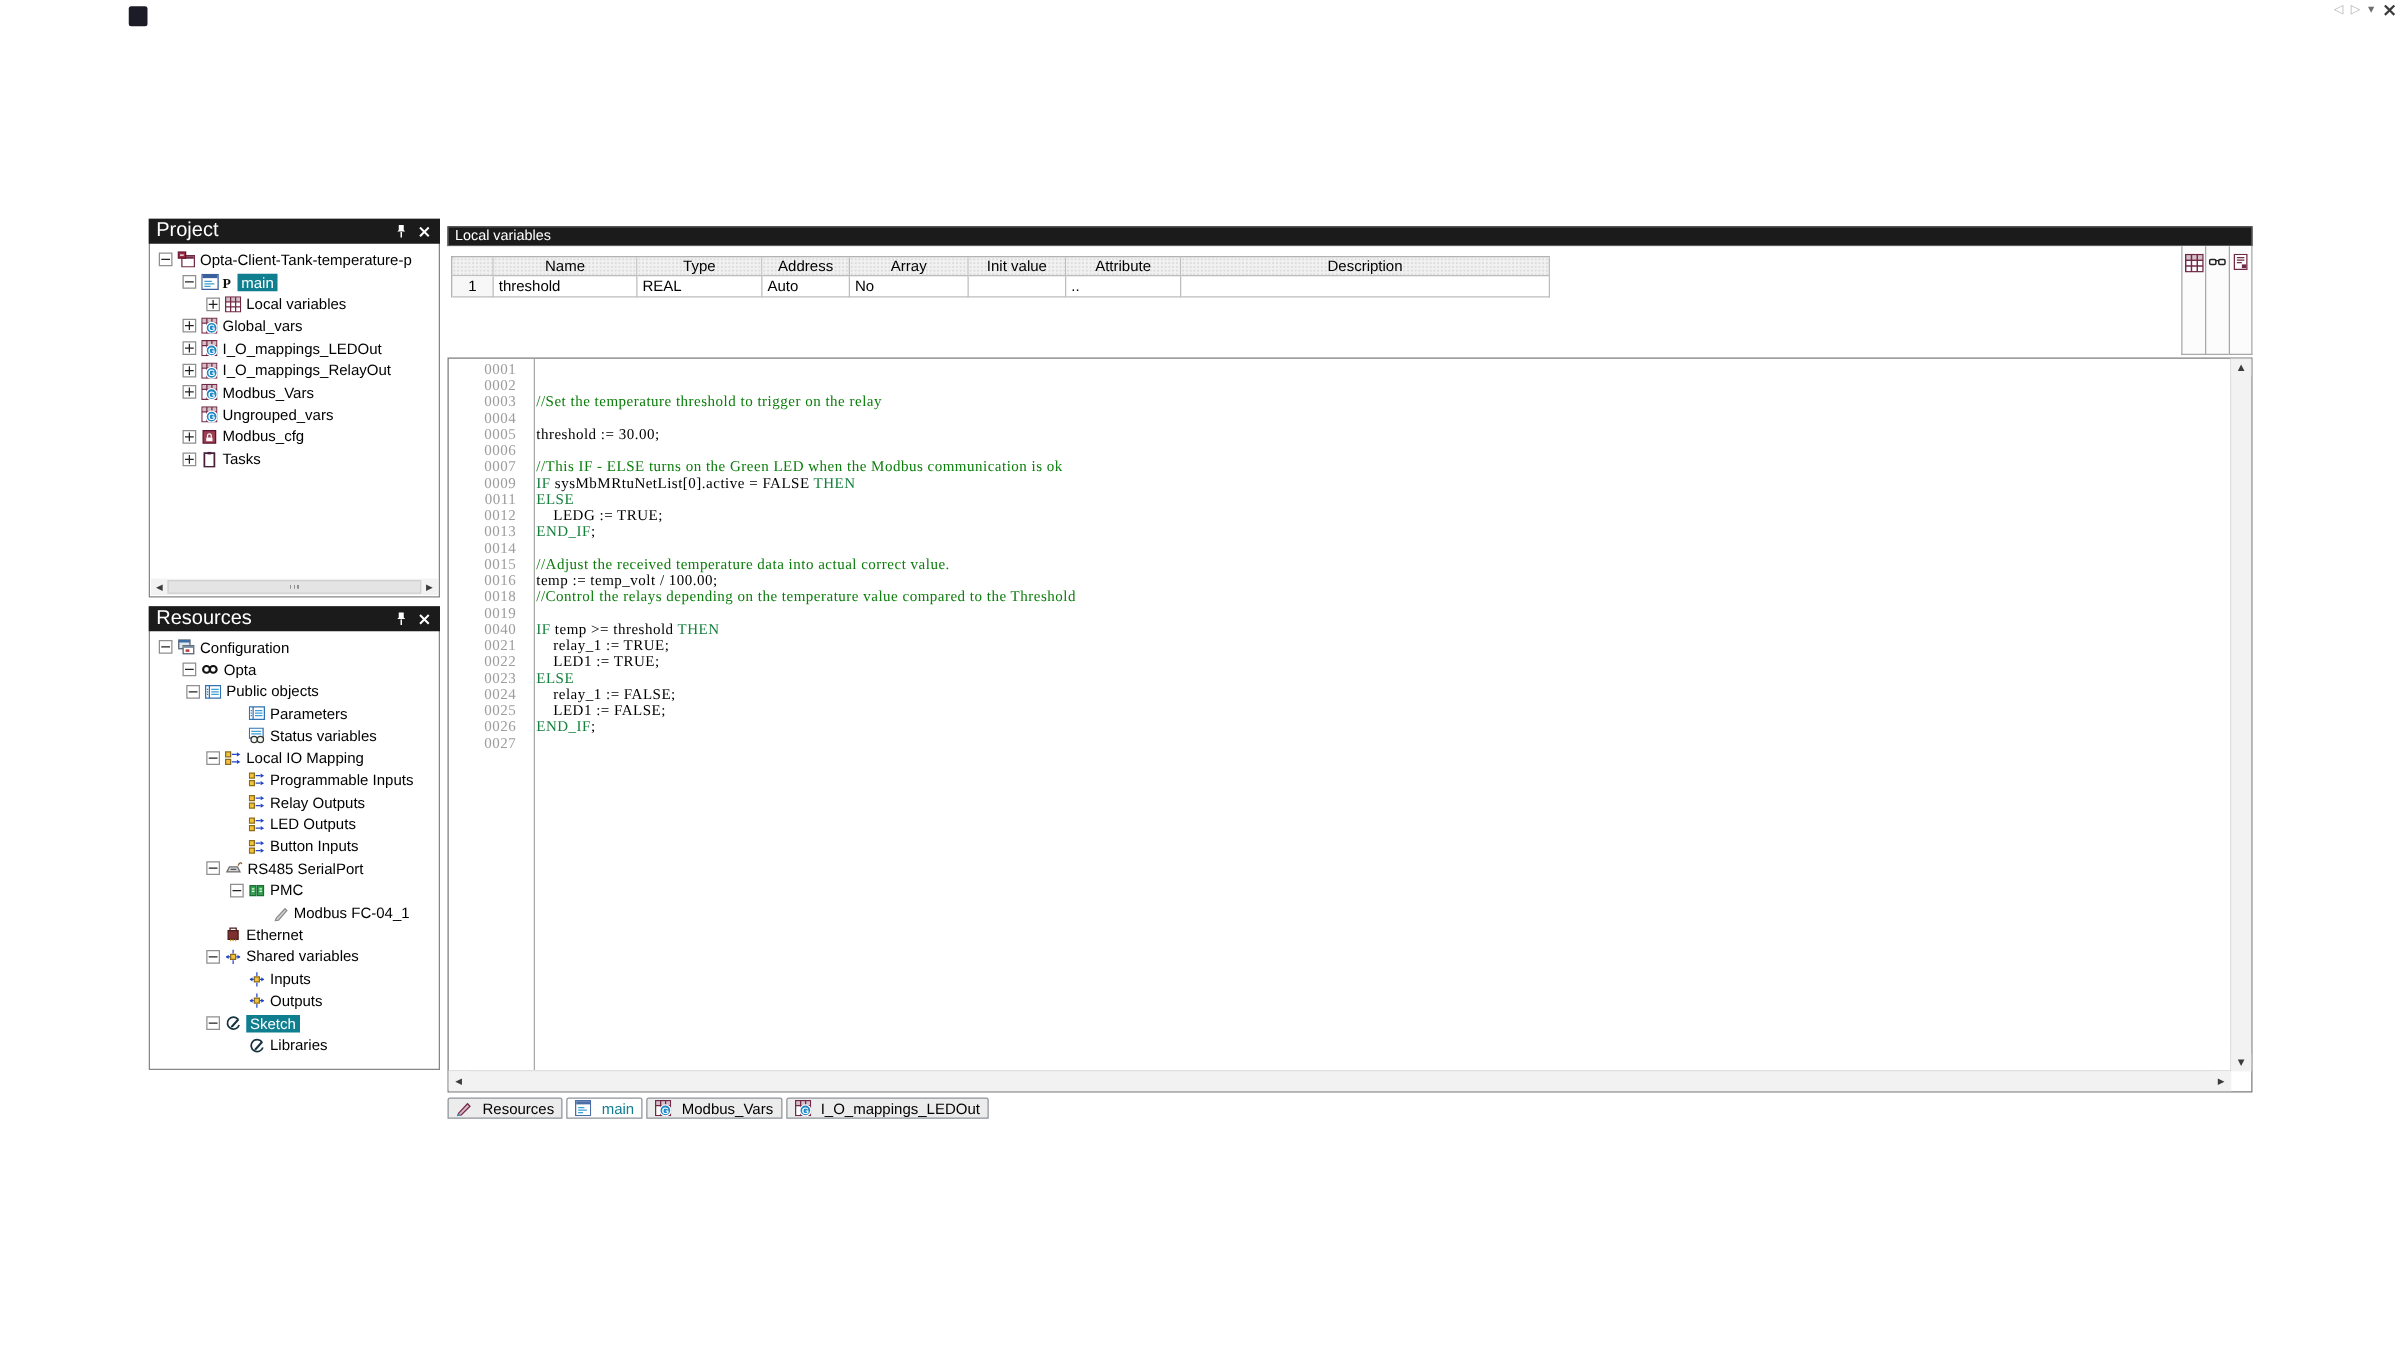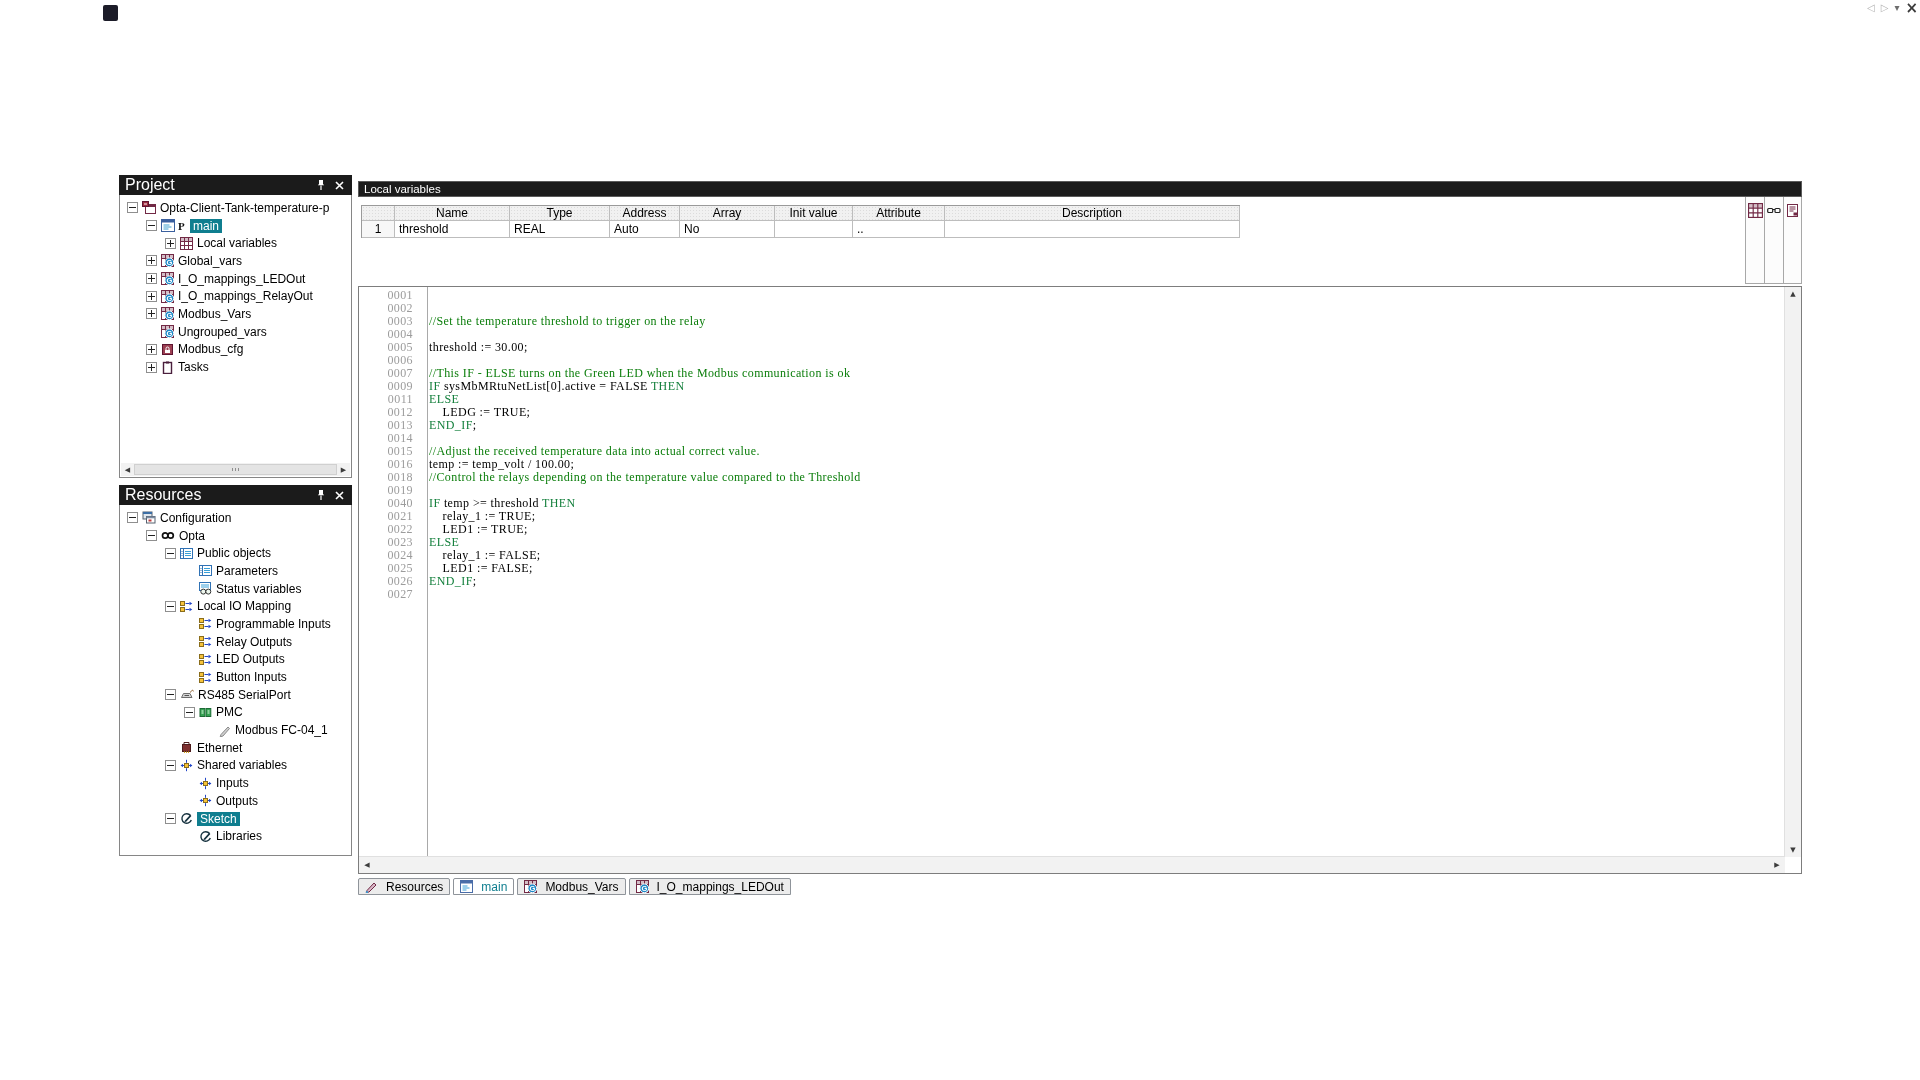--- a/index.html
+++ b/index.html
@@ -256,21 +256,21 @@
       <div class="trow" style="padding-left:25px">
         <span class="texp minus"></span>
         <span class="ticon">
           <svg width="14" height="13" viewBox="0 0 14 13">
             <circle cx="4.2" cy="6.5" r="2.7" fill="none" stroke="#111" stroke-width="1.7"></circle>
             <circle cx="9.6" cy="6.5" r="2.7" fill="none" stroke="#111" stroke-width="1.7"></circle>
           </svg>
         </span>
         <span class="tlabel">Opta</span>
       </div>
-      <div class="trow" style="padding-left:44px">
+      <div class="trow" style="padding-left:28px">
         <span class="texp minus"></span>
         <span class="ticon">
           <svg width="13" height="13" viewBox="0 0 13 13">
             <rect x="0.5" y="1.5" width="12" height="10" fill="#fff" stroke="#3072b5"></rect>
             <path d="M3.5 1.5v10" stroke="#3072b5"></path>
             <path d="M5 4.5h6M5 6.5h6M5 8.5h6" stroke="#3aa0d8"></path>
             <path d="M1.5 4.5h1M1.5 6.5h1M1.5 8.5h1" stroke="#3072b5"></path>
           </svg>
         </span>
         <span class="tlabel">Public objects</span>

